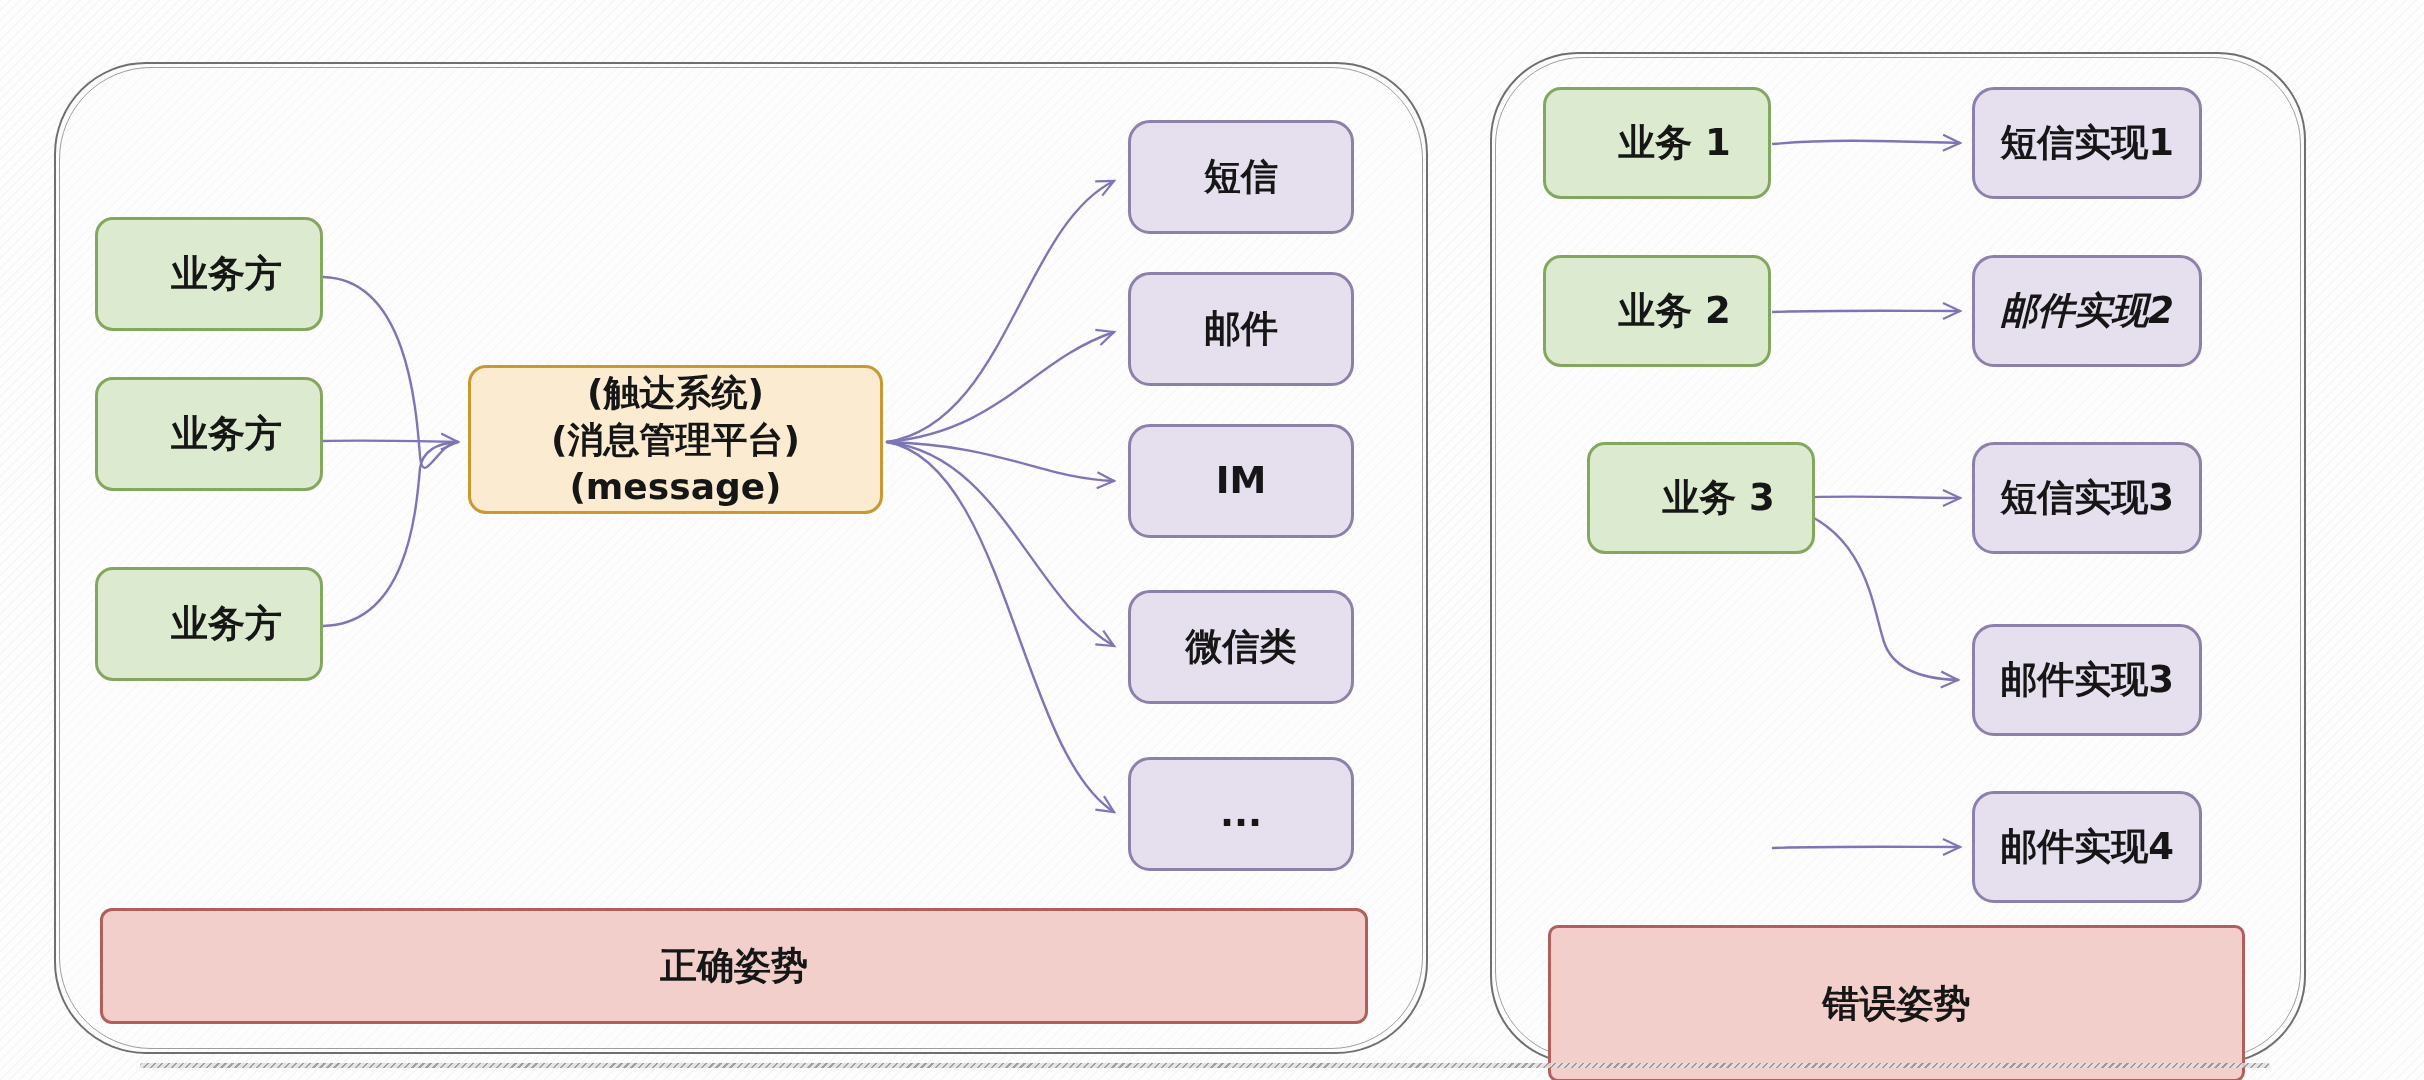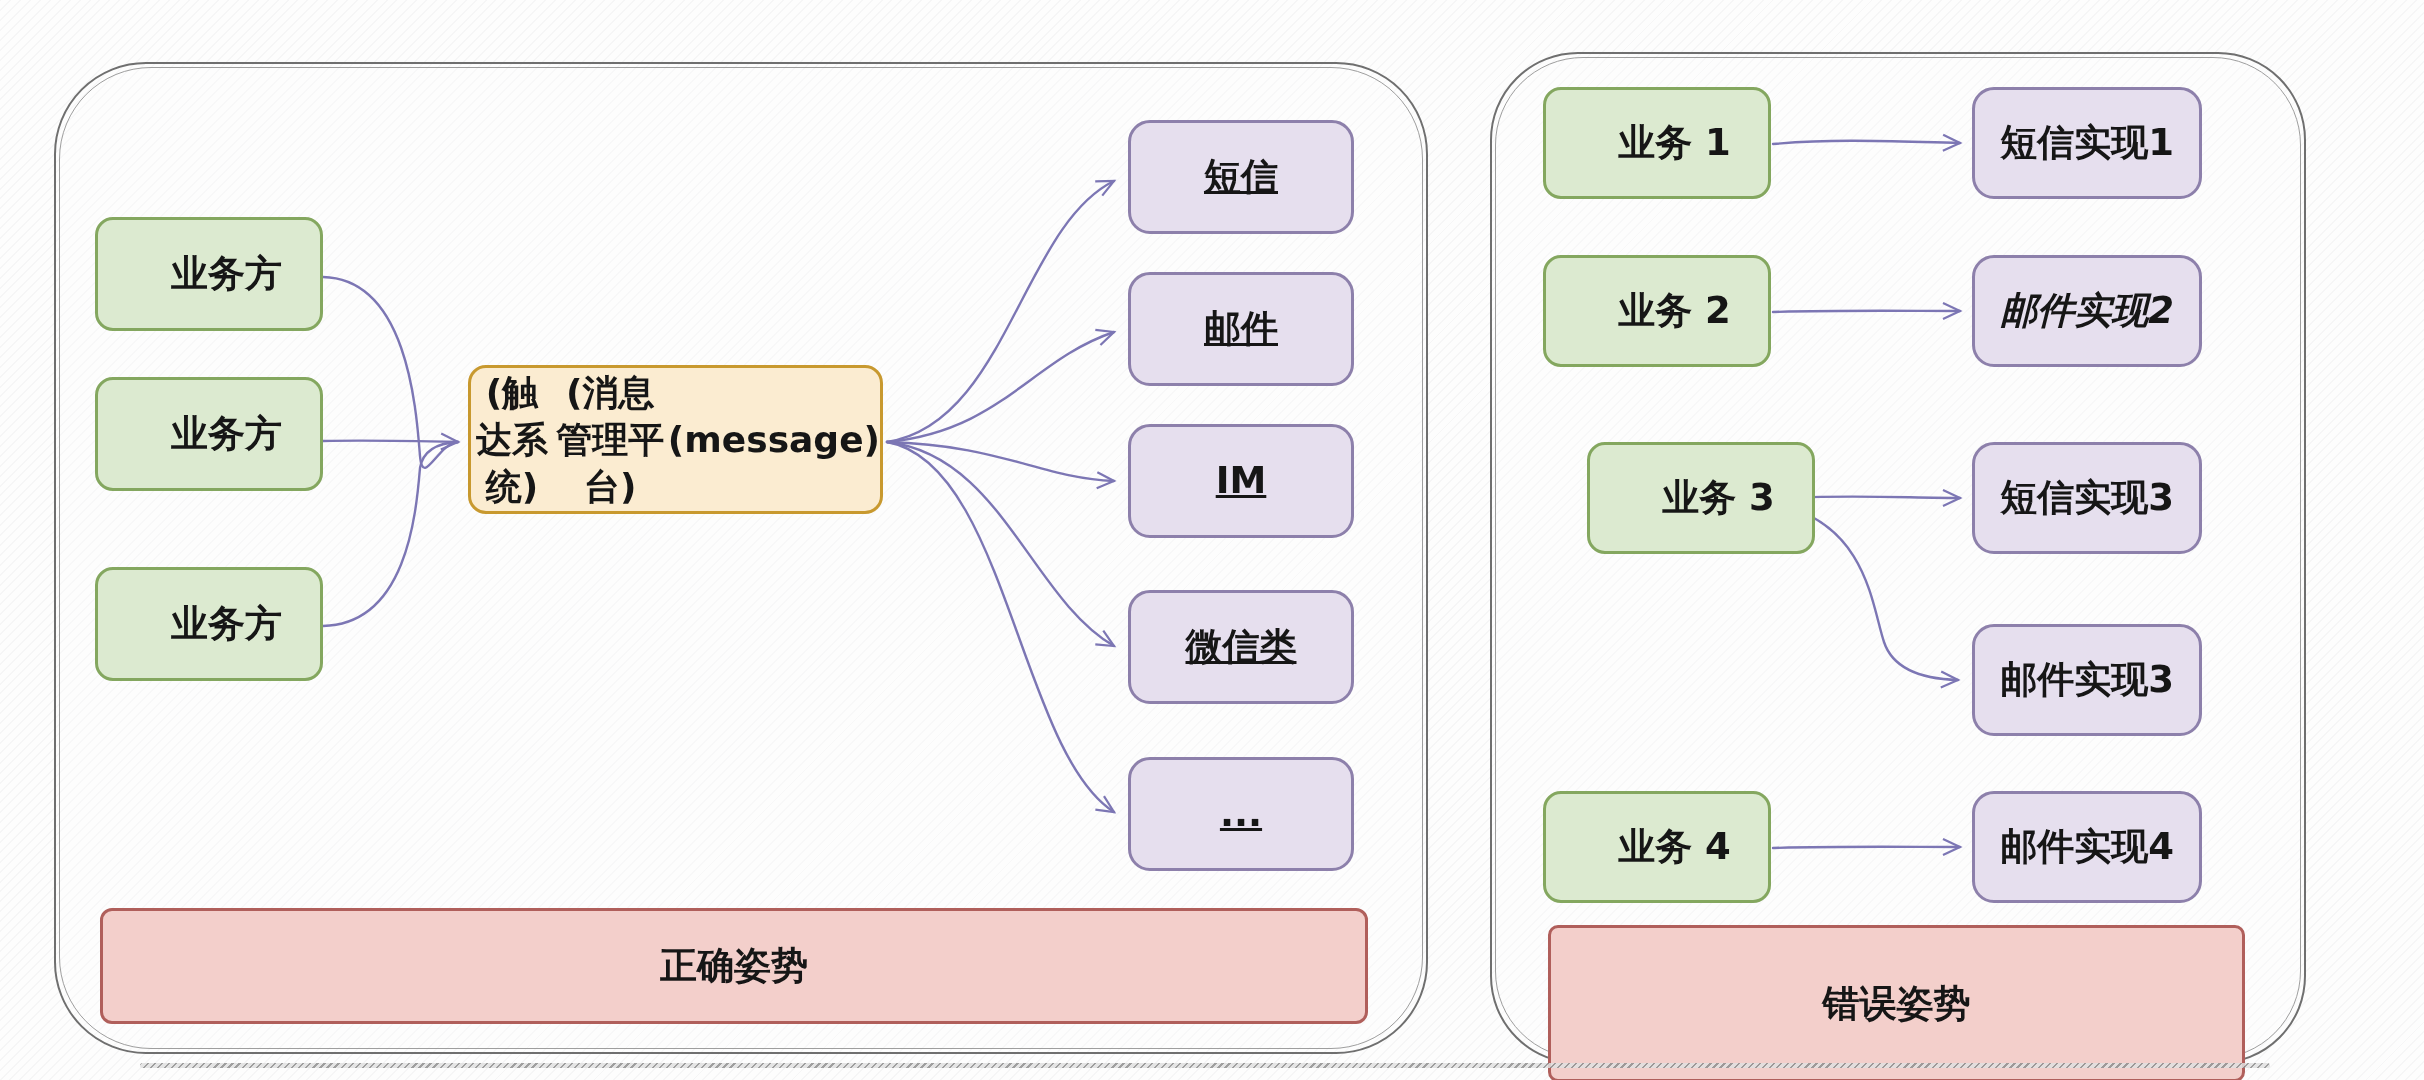--- a/index.html
+++ b/index.html
@@ -29,39 +29,39 @@
   .lines{position:absolute;inset:0;width:100%;height:100%;pointer-events:none;}
   .node{
     position:absolute;display:flex;align-items:center;justify-content:center;
     font-size:37px;font-weight:600;text-align:center;box-sizing:border-box;
     line-height:1.15;
   }
   .green{background:var(--green_fill);border:3px solid var(--green_border);border-radius:18px;padding-left:35px;}
   .purple{background:var(--purple_fill);border:3.5px solid var(--purple_border);border-radius:22px;}
   .hub{
     background:var(--orange_fill);border:3px solid var(--orange_border);border-radius:18px;
-    font-size:36px;line-height:47px;
+    flex-direction:column;font-size:36px;line-height:47px;
   }
   .banner{
     position:absolute;display:flex;align-items:center;justify-content:center;
     background:var(--red_fill);border:3px solid var(--red_border);
     font-size:37px;font-weight:700;box-sizing:border-box;
   }
   #banner-correct{left:44px;top:844px;width:1268px;height:116px;border-radius:12px;}
   #banner-wrong{left:56px;top:871px;width:697px;height:157px;border-radius:10px;}
   #baseline{
     position:absolute;left:140px;top:1063px;width:2130px;height:5px;border-radius:3px;
     background:repeating-linear-gradient(135deg,#8f8f8f 0 1.6px,#e0e0e0 1.6px 5px);
     opacity:.85;
   }
   
   .src{left:39px;width:228px;height:114px;}
   #src-1{top:153px;} #src-2{top:313px;} #src-3{top:503px;}
   #hub-node{left:412px;top:301px;width:415px;height:149px;}
-  .ch{left:1072px;width:226px;height:114px;text-decoration:underline;}
+  .ch{left:1072px;width:226px;height:114px;}
   #ch-1{top:56px;} #ch-2{top:208px;} #ch-3{top:360px;} #ch-4{top:526px;} #ch-5{top:693px;}
   
   .svc{left:51px;width:228px;height:112px;}
   #svc-1{top:33px;} #svc-2{top:201px;} #svc-3{top:388px;margin-left:44px;} #svc-4{top:737px;}
   .impl{left:480px;width:230px;height:112px;}
   #impl-1{top:33px;} #impl-2{top:201px;font-style:italic;} #impl-3{top:388px;} #impl-4{top:570px;} #impl-5{top:737px;}
   path.c{fill:none;stroke:var(--connector);stroke-width:2.4px;stroke-linecap:round;}
 </style>
 </head>
 <body>
@@ -136,23 +136,20 @@
 
   <div class="node green svc" id="svc-1">
     <span>业务 1</span>
   </div>
   <div class="node green svc" id="svc-2">
     <span>业务 2</span>
   </div>
   <div class="node green svc" id="svc-3">
     <span>业务 3</span>
   </div>
-  <div class="node green svc" id="svc-4">
-    <span>业务 4</span>
-  </div>
 
   <div class="node purple impl" id="impl-1">
     <span>短信实现1</span>
   </div>
   <div class="node purple impl" id="impl-2">
     <span>邮件实现2</span>
   </div>
   <div class="node purple impl" id="impl-3">
     <span>短信实现3</span>
   </div>

